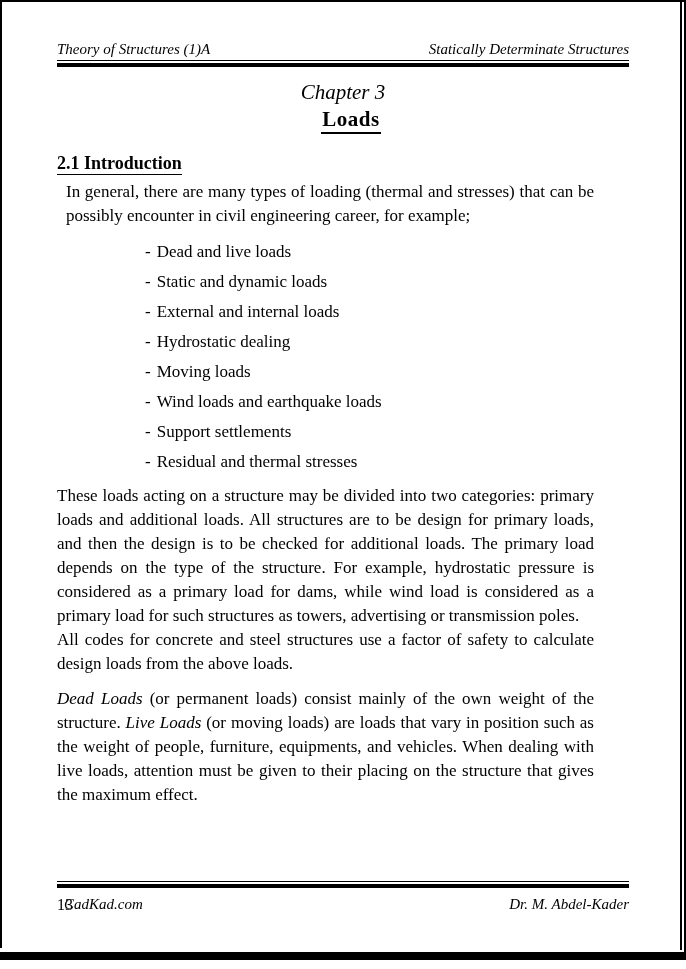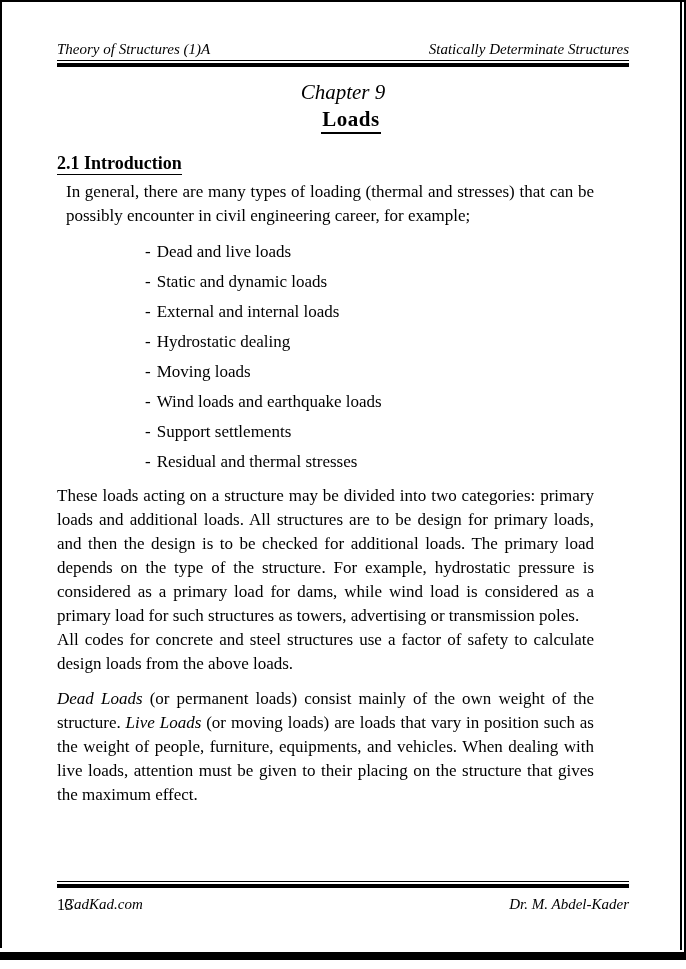--- a/index.html
+++ b/index.html
@@ -76,21 +76,21 @@
   <div class="frame frame-bottom-bar"></div>
 
   <div class="content">
 
     <div class="running-header">
       <span>Theory of Structures (1)A</span>
       <span>Statically Determinate Structures</span>
     </div>
     <div class="header-rule"></div>
 
-    <div class="chapter-title">Chapter 9</div>
+    <div class="chapter-title">Chapter 3</div>
     <div class="chapter-name">
       <span class="u">Loads</span>
     </div>
 
     <div class="text-block">
 
       <div class="section-heading">
         <span class="u">2.1 Introduction</span>
       </div>
 

